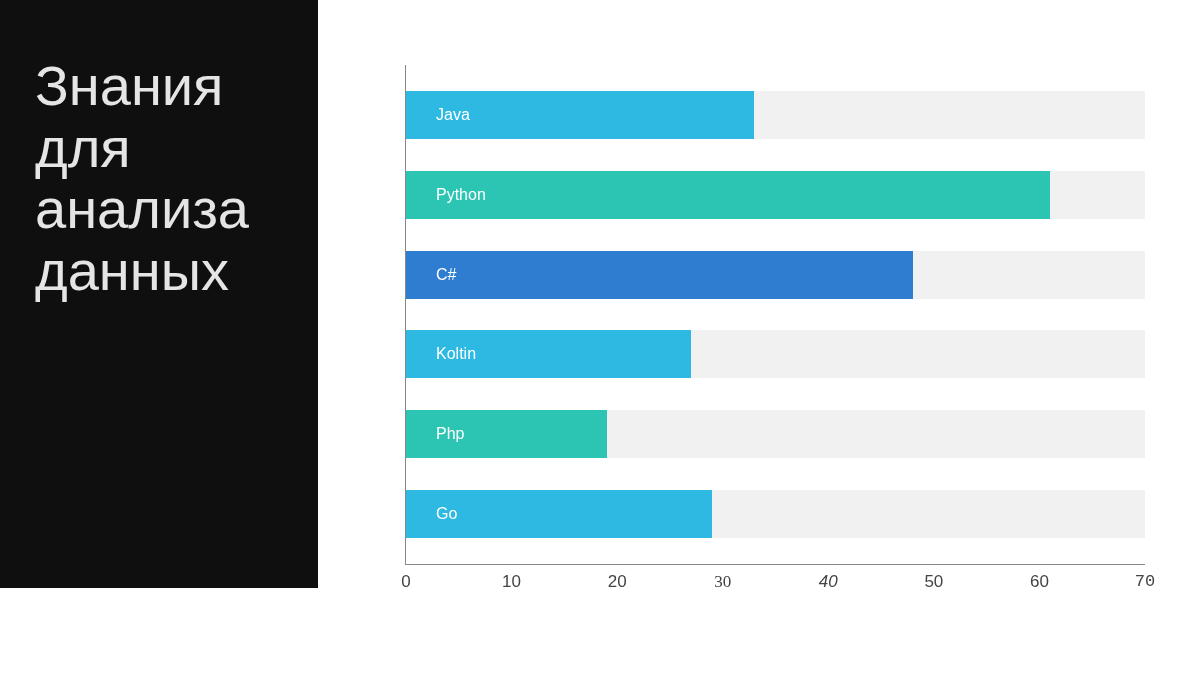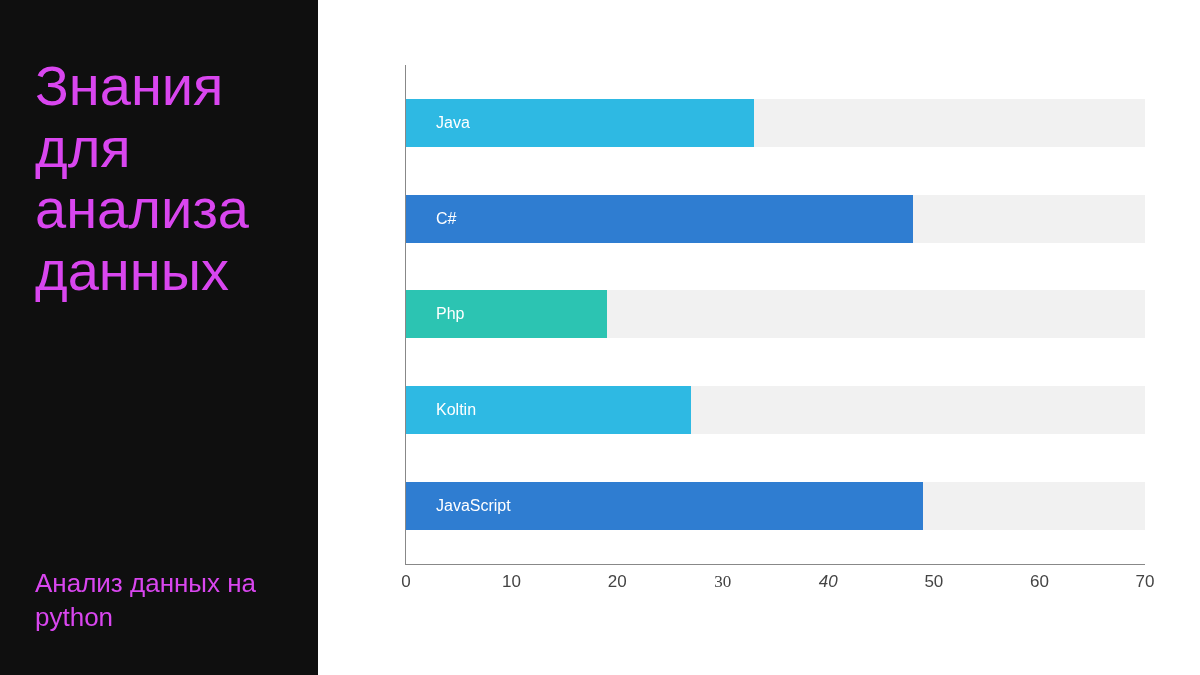--- a/index.html
+++ b/index.html
@@ -11,27 +11,26 @@
     background: #ffffff;
     overflow: hidden;
   }
   .slide {
     display: flex;
     width: 1200px;
     height: 675px;
   }
   .sidebar {
     width: 350px;
-    height: 675px;
+    height: 588px;
     background: #0f0f0f;
-    color: #d946ef;
+    color: #e5e5e5;
     box-sizing: border-box;
     padding: 55px 35px 40px 35px;
     display: flex;
-    flex-direction: column;
     justify-content: space-between;
   }
   .title {
     font-size: 56px;
     line-height: 1.1;
     font-weight: 400;
   }
   .subtitle {
     font-size: 26px;
     line-height: 1.3;
@@ -105,56 +104,60 @@
     color: #444;
     transform: translateX(-50%);
   }
 </style>
 </head>
 <body>
 
 <div class="slide">
   <div class="sidebar">
     <div class="title">Знания для анализа данных</div>
-    <div class="subtitle">Анализ данных на python</div>
   </div>
   <div class="chart-area">
     <div class="plot">
       <div class="bars" id="bars">
           <div class="bar-row">
             <div class="bar-track" style="background: rgb(241, 241, 241);"></div>
             <div class="bar-fill" style="width: 47.1429%; background: rgb(46, 185, 227);"></div>
             <div class="bar-label">Java</div>
           </div>
           <div class="bar-row">
             <div class="bar-track" style="background: rgb(241, 241, 241);"></div>
+            <div class="bar-fill" style="width: 87.1429%; background: rgb(44, 196, 178);"></div>
+            <div class="bar-label">Python</div>
+          </div>
+          <div class="bar-row">
+            <div class="bar-track" style="background: rgb(241, 241, 241);"></div>
             <div class="bar-fill" style="width: 68.5714%; background: rgb(47, 125, 209);"></div>
             <div class="bar-label">C#</div>
+          </div>
+          <div class="bar-row">
+            <div class="bar-track" style="background: rgb(241, 241, 241);"></div>
+            <div class="bar-fill" style="width: 38.5714%; background: rgb(46, 185, 227);"></div>
+            <div class="bar-label">Koltin</div>
           </div>
           <div class="bar-row">
             <div class="bar-track" style="background: rgb(241, 241, 241);"></div>
             <div class="bar-fill" style="width: 27.1429%; background: rgb(44, 196, 178);"></div>
             <div class="bar-label">Php</div>
           </div>
           <div class="bar-row">
             <div class="bar-track" style="background: rgb(241, 241, 241);"></div>
-            <div class="bar-fill" style="width: 38.5714%; background: rgb(46, 185, 227);"></div>
-            <div class="bar-label">Koltin</div>
-          </div>
-          <div class="bar-row">
-            <div class="bar-track" style="background: rgb(241, 241, 241);"></div>
-            <div class="bar-fill" style="width: 70%; background: rgb(47, 125, 209);"></div>
-            <div class="bar-label">JavaScript</div>
+            <div class="bar-fill" style="width: 41.4286%; background: rgb(46, 185, 227);"></div>
+            <div class="bar-label">Go</div>
           </div>
         </div>
       <div class="xaxis" id="xaxis">
           <div class="xtick" style="left: 0%;">0</div>
           <div class="xtick" style="left: 14.2857%;">10</div>
           <div class="xtick" style="left: 28.5714%;">20</div>
           <div class="xtick" style="left: 42.8571%; font-family: Liberation Serif, serif;">30</div>
           <div class="xtick" style="left: 57.1429%; font-style: italic;">40</div>
           <div class="xtick" style="left: 71.4286%;">50</div>
           <div class="xtick" style="left: 85.7143%; text-align: right;">60</div>
-          <div class="xtick" style="left: 100%;">70</div>
+          <div class="xtick" style="left: 100%; font-family: Liberation Mono, monospace;">70</div>
         </div>
     </div>
   </div>
 </div>
 
 </body></html>

